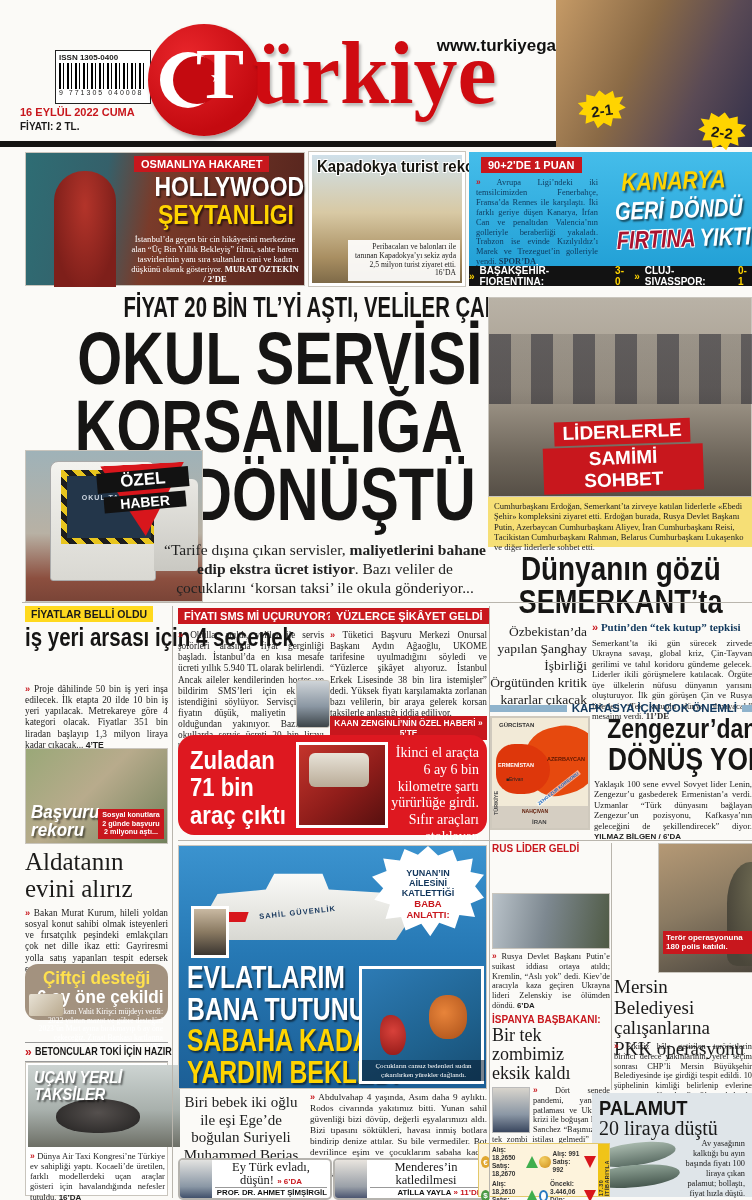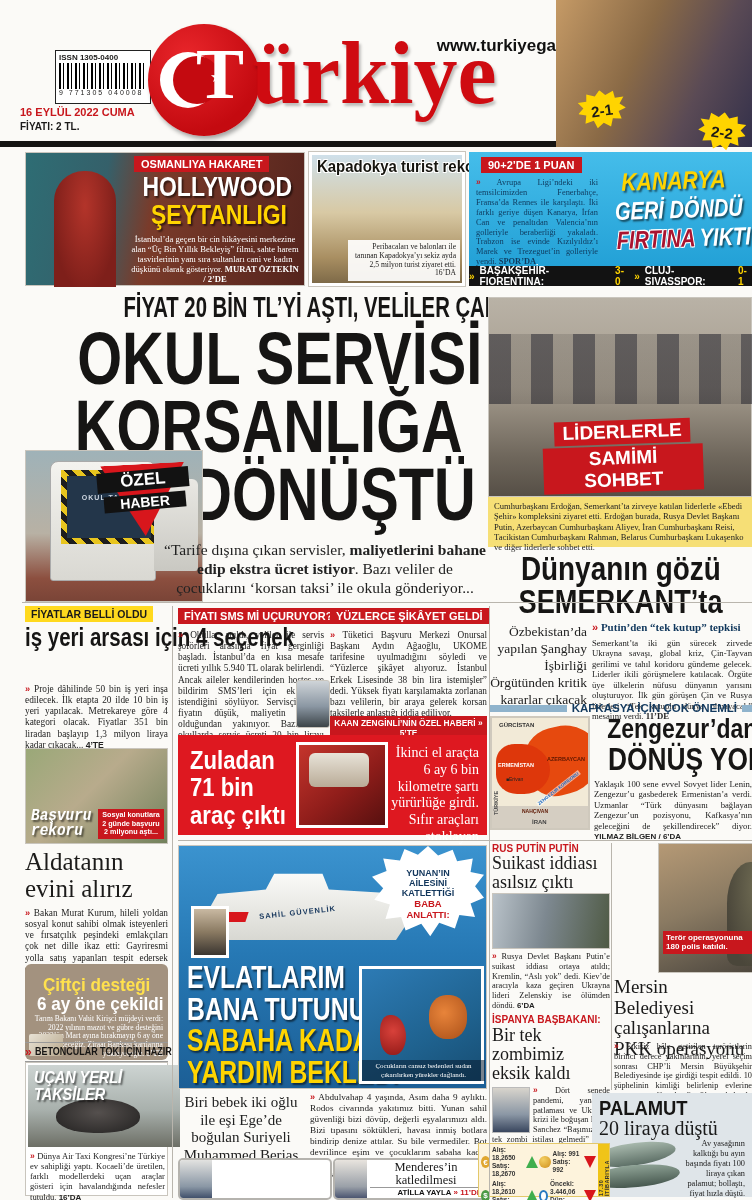--- a/index.html
+++ b/index.html
@@ -67,21 +67,21 @@
       <span>2-1</span>
     </div>
     <div class="abs starb" style="left:142px;top:112px;width:48px;height:40px;font-size:15px;transform:rotate(8deg);">
       <span>2-2</span>
     </div>
   </div>
 
   <div class="abs photo" style="left:25px;top:152px;width:280px;height:134px;background:linear-gradient(100deg,#2e6d74 0%,#35606a 28%,#7a3b2a 45%,#55241d 100%);">
     <div class="abs" style="left:28px;top:18px;width:62px;height:116px;background:radial-gradient(ellipse at 50% 30%,#b3342a,#7e1f1a 75%);border-radius:30px 30px 0 0;"></div>
     <div class="abs rbadge" style="left:108px;top:3px;font-size:11px;padding:2px 7px;">OSMANLIYA HAKARET</div>
-    <div class="abs ctr" style="left:100px;top:20px;width:176px;text-align:right;">
+    <div class="abs ctr" style="left:112px;top:20px;width:176px;">
       <div class="hl shadow-k" style="font-size:28px;color:#fff;"><span class="sqz" style="--sx:.82">HOLLYWOOD</span></div>
       <div class="hl shadow-k" style="font-size:28px;color:#ffd400;"><span class="sqz" style="--sx:.82">ŞEYTANLIGI</span></div>
     </div>
     <div class="abs serif ctr" style="left:104px;top:82px;width:170px;font-size:8.6px;line-height:1.15;color:#fff;">
       <span>İstanbul’da geçen bir cin hikâyesini merkezine alan “Üç Bin Yıllık Bekleyiş” filmi, sahte harem tasvirlerinin yanı sıra sultanları cani ve kadın düşkünü olarak gösteriyor.</span>
       <span class="b">MURAT ÖZTEKİN / 2’DE</span>
     </div>
   </div>
 
   <div class="abs photo" style="left:309px;top:152px;width:156px;height:134px;background:linear-gradient(180deg,#cfe0ea 0%,#d8c9a4 45%,#a98f62 80%,#7e6a48 100%);border:3px solid #fff;box-shadow:0 0 0 1px #c9c5bd;">
@@ -205,62 +205,62 @@
 
   <div class="abs b" style="left:25px;top:606px;background:#ffd91e;font-size:10.5px;padding:2px 6px;color:#1a1a1a;">FİYATLAR BELLİ OLDU</div>
   <div class="abs hl" style="left:25px;top:625px;width:143px;font-size:25px;line-height:1.02;">
     <span class="sqzl" style="--sx:.82">iş yeri arsası için 4 seçenek</span>
   </div>
   <div class="abs serif just" style="left:25px;top:684px;width:143px;font-size:9.3px;line-height:1.2;color:#222;">
     <span class="chev">»</span>
     <span>Proje dâhilinde 50 bin iş yeri inşa edilecek. İlk etapta 20 ilde 10 bin iş yeri yapılacak. Metrekareye göre 4 kategori olacak. Fiyatlar 351 bin liradan başlayıp 1,3 milyon liraya kadar çıkacak... </span><span class="b sans" style="font-size:8.6px;">4’TE</span>
   </div>
   <div class="abs photo" style="left:25px;top:748px;width:143px;height:96px;background:linear-gradient(135deg,#9aa878 0%,#b8ab8c 45%,#72815c 100%);">
-    <div class="abs hl shadow-k" style="left:5px;bottom:4px;font-size:16px;color:#fff;font-style:italic;line-height:.95;font-family:Liberation Mono, monospace;">
+    <div class="abs hl shadow-k" style="left:5px;bottom:4px;font-size:19px;color:#fff;font-style:italic;line-height:.95;">
       <span class="sqzl" style="--sx:.9">Başvuru</span><br>
       <span class="sqzl" style="--sx:.9">rekoru</span>
     </div>
     <div class="abs rbadge ctr" style="right:3px;bottom:4px;width:62px;font-size:7.2px;line-height:1.2;padding:2px;">Sosyal konutlara 2 günde başvuru 2 milyonu aştı...</div>
   </div>
 
   <div class="abs rbadge" style="left:178px;top:608px;font-size:11px;padding:2px 6px;background:#c8171d;">FİYATI SMS Mİ UÇURUYOR?</div>
   <div class="abs serif just" style="left:178px;top:630px;width:146px;font-size:9.3px;line-height:1.2;color:#222;">
     <span class="chev">»</span>
     <span>Okullar açıldı, veliler ile servis şoförleri arasında fiyat gerginliği başladı. İstanbul’da en kısa mesafe ücreti yıllık 5.940 TL olarak belirlendi. Ancak aileler kendilerinden hostes ve bildirim SMS’leri için ek ücret istendiğini söylüyor. Servisçiler ise fiyatın düşük, maliyetin yüksek olduğundan yakınıyor. Bazı özel okullarda servis ücreti 20 bin lirayı buluyor.</span>
   </div>
 
   <div class="abs rbadge" style="left:330px;top:608px;font-size:11px;padding:2px 6px;background:#c8171d;">YÜZLERCE ŞİKÂYET GELDİ</div>
   <div class="abs serif just" style="left:330px;top:630px;width:157px;font-size:9.3px;line-height:1.2;color:#222;">
     <span class="chev">»</span>
     <span>Tüketici Başvuru Merkezi Onursal Başkanı Aydın Ağaoğlu, UKOME tarifesine uyulmadığını söyledi ve “Yüzlerce şikâyet alıyoruz. İstanbul Erkek Lisesinde 38 bin lira istemişler” dedi. Yüksek fiyatı karşılamakta zorlanan bazı velilerin, bir araya gelerek korsan taksilerle anlaştığı iddia ediliyor.</span>
   </div>
   <div class="abs photo" style="left:296px;top:680px;width:34px;height:48px;background:linear-gradient(180deg,#cfd4d8 0%,#8b97a3 55%,#3c4츄48 100%);background:linear-gradient(180deg,#cfd4d8 0%,#8b97a3 55%,#3c4448 100%);border-radius:3px;"></div>
   <div class="abs rbadge" style="left:330px;top:716px;width:157px;font-size:8.4px;padding:2px 4px;box-sizing:border-box;text-align:center;">KAAN ZENGİNLİ’NİN ÖZEL HABERİ » 5’TE</div>
 
-  <div class="abs" style="left:178px;top:735px;width:309px;height:100px;background:#de1820;border-radius:0;">
+  <div class="abs" style="left:178px;top:735px;width:309px;height:100px;background:#de1820;border-radius:16px;">
     <div class="abs hl" style="left:12px;top:12px;color:#fff;font-size:26px;line-height:1.05;">
       <span class="sqzl" style="--sx:.85">Zuladan</span><br>
       <span class="sqzl" style="--sx:.85">71 bin</span><br>
       <span class="sqzl" style="--sx:.85">araç çıktı</span>
     </div>
     <div class="abs" style="left:118px;top:7px;width:92px;height:86px;border:3px solid #fff;box-sizing:border-box;background:linear-gradient(140deg,#c5352c 0%,#8f1d1a 55%,#57100f 100%);">
       <div class="abs" style="left:10px;top:8px;width:60px;height:34px;background:linear-gradient(180deg,#e8e3d8,#b9ab97);border-radius:6px;"></div>
     </div>
     <div class="abs serif rt" style="right:8px;top:10px;width:92px;font-size:14px;line-height:1.2;color:#fff;">
       <span>İkinci el araçta 6 ay 6 bin kilometre şartı yürürlüğe girdi. Sıfır araçları stoklayan fırsatçı galeriler, uygulama öncesi panikle büyük miktarda satış yaptı. Sadece son 20 günde yaklaşık 71 bin araç el değiştirdi. </span><span class="b">5’TE</span>
     </div>
   </div>
 
   <div class="abs serif" style="left:25px;top:848px;width:143px;font-size:25px;line-height:1.08;color:#1c1b1a;">Aldatanın evini alırız</div>
   <div class="abs serif just" style="left:25px;top:908px;width:143px;font-size:9.3px;line-height:1.2;color:#222;">
     <span class="chev">»</span>
     <span>Bakan Murat Kurum, hileli yoldan sosyal konut sahibi olmak isteyenleri ve fırsatçılık peşindeki emlakçıları çok net dille ikaz etti: Gayriresmi yolla satış yapanları tespit edersek evlerine el koyacağız... </span><span class="b sans" style="font-size:8.6px;">4’TE</span>
   </div>
 
-  <div class="abs" style="left:25px;top:964px;width:143px;height:96px;background:#a3927f;border-radius:6px;padding:11px 5px;box-sizing:border-box;">
+  <div class="abs" style="left:25px;top:964px;width:143px;height:56px;background:#a3927f;border-radius:13px;padding:4px 5px;box-sizing:border-box;">
     <div class="hl ctr" style="font-size:19px;color:#ffe14d;"><span class="sqz" style="--sx:.9">Çiftçi desteği</span></div>
     <div class="hl ctr" style="font-size:19px;color:#fff;"><span class="sqz" style="--sx:.9">6 ay öne çekildi</span></div>
     <div class="serif rt" style="font-size:7.6px;line-height:1.15;color:#fff;margin-top:2px;">
       <span>Tarım Bakanı Vahit Kirişci müjdeyi verdi: 2022 yılının mazot ve gübre desteğini 2023’ün Mart ayına bırakmayıp 6 ay öne çekeceğiz. Ziraat Bankası kartlarına yükleyeceğiz. </span><span class="b">5’TE</span>
     </div>
     <div class="abs" style="left:4px;bottom:4px;width:34px;height:22px;background:linear-gradient(135deg,#e8e2d5,#b9a98e);border-radius:2px;"></div>
   </div>
 
   <div class="abs" style="left:25px;top:1042px;width:143px;display:flex;align-items:center;gap:3px;border-top:1px solid #999;border-bottom:1px solid #999;padding:2px 0;">
     <span class="chev" style="font-size:12px;">»</span>
@@ -309,34 +309,40 @@
   </div>
 
   <div class="abs serif" style="left:178px;top:1094px;width:126px;font-size:15px;line-height:1.18;color:#222;text-align:center;">Biri bebek iki oğlu ile eşi Ege’de boğulan Suriyeli Muhammed Berjas adalet istiyor.</div>
   <div class="abs serif just" style="left:310px;top:1092px;width:177px;font-size:9.2px;line-height:1.2;color:#222;">
     <span class="chev">»</span>
     <span>Abdulvahap 4 yaşında, Asım daha 9 aylıktı. Rodos civarında yakıtımız bitti. Yunan sahil güvenliği bizi dövüp, değerli eşyalarımızı aldı. Bizi tıpasını söktükleri, havası inmiş botlara bindirip denize attılar. Su bile vermediler. Bot devrilince eşim ve çocuklarım sabaha kadar bana tutundular, çok su yutunca dayanamadılar... </span><span class="b sans" style="font-size:8.4px;">3’TE</span>
   </div>
 
   <div class="abs" style="left:178px;top:1158px;width:150px;height:38px;border:2px solid #b5b3ae;border-radius:5px;background:#fff;display:flex;overflow:hidden;">
     <div style="width:32px;background:linear-gradient(180deg,#e2e2e0,#8a97a5 70%,#41506b);"></div>
+    <div style="flex:1;padding:1px 3px;display:flex;flex-direction:column;justify-content:space-between;">
+      <div class="serif ctr" style="font-size:12.5px;line-height:1;color:#1a1a1a;">
+        <span>Ey Türk evladı, düşün!</span>
+        <span class="chev" style="font-size:8px;">» 6’DA</span>
+      </div>
+      <div class="b rt" style="font-size:7.8px;border-top:1px solid #999;color:#111;">PROF. DR. AHMET ŞİMŞİRGİL</div>
+    </div>
   </div>
   <div class="abs" style="left:333px;top:1158px;width:150px;height:38px;border:2px solid #b5b3ae;border-radius:5px;background:#fff;display:flex;overflow:hidden;">
     <div style="width:32px;background:linear-gradient(180deg,#e8e4de,#9aa0a8 70%,#4b5570);"></div>
     <div style="flex:1;padding:1px 3px;display:flex;flex-direction:column;justify-content:space-between;">
       <div class="serif ctr" style="font-size:12.5px;line-height:1;color:#1a1a1a;">Menderes’in katledilmesi</div>
       <div class="rt" style="font-size:7.8px;border-top:1px solid #999;">
         <span class="b" style="color:#111;">ATİLLA YAYLA</span>
         <span class="chev" style="font-size:8px;">» 11’DE</span>
       </div>
     </div>
   </div>
 
-  <div class="abs b red" style="left:492px;top:843px;font-size:10px;">RUS PUTİN PUTİN</div>
-  <div class="abs serif" style="left:492px;top:854px;width:118px;font-size:18px;line-height:1.05;color:#1a1a1a;">Suikast iddiası asılsız çıktı</div>
+  <div class="abs b red" style="left:492px;top:843px;font-size:10px;">RUS LİDER GELDİ</div>
   <div class="abs photo" style="left:492px;top:893px;width:118px;height:56px;background:linear-gradient(100deg,#b9c2c9 0%,#7d8890 45%,#4f5a44 100%);"></div>
   <div class="abs serif just" style="left:492px;top:952px;width:118px;font-size:8.3px;line-height:1.18;color:#222;">
     <span class="chev">»</span>
     <span>Rusya Devlet Başkanı Putin’e suikast iddiası ortaya atıldı; Kremlin, “Aslı yok” dedi. Kiev’de aracıyla kaza geçiren Ukrayna lideri Zelenskiy ise ölümden döndü. </span><span class="b sans" style="font-size:7.8px;">6’DA</span>
   </div>
 
   <div class="abs b red" style="left:492px;top:1014px;font-size:10px;">İSPANYA BAŞBAKANI:</div>
   <div class="abs serif" style="left:492px;top:1026px;width:110px;font-size:18px;line-height:1.05;color:#1a1a1a;">Bir tek zombimiz eksik kaldı</div>
   <div class="abs serif just" style="left:492px;top:1086px;width:118px;font-size:8.3px;line-height:1.18;color:#222;">
     <span style="float:left;width:36px;height:44px;margin:1px 3px 1px 0;background:linear-gradient(180deg,#d8d4cc,#8b97a5 60%,#39465e);border:1px solid #bbb;"></span>

